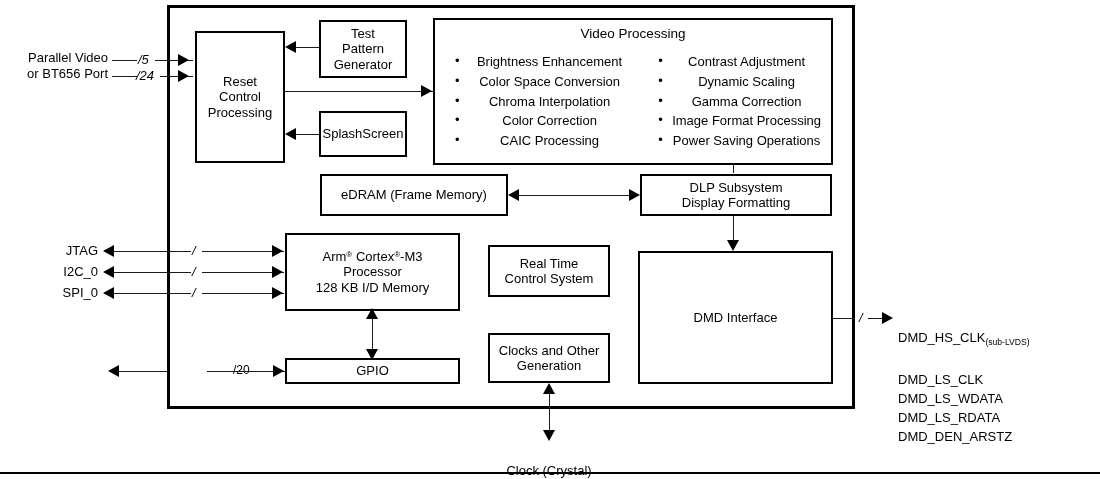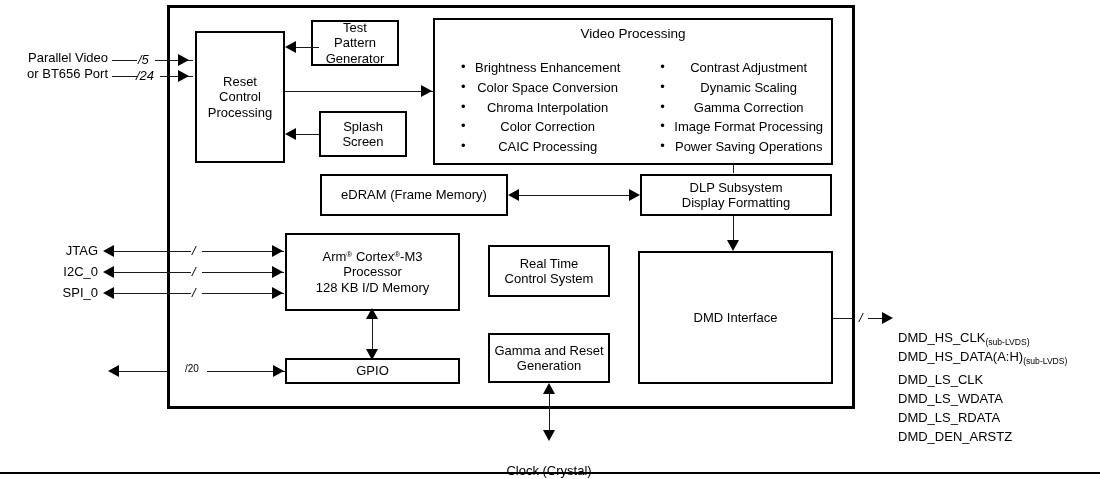--- a/index.html
+++ b/index.html
@@ -21,25 +21,25 @@
   .v{position:absolute;width:0;border-left:1.6px solid #1a1a1a;}
 
   
   .ar{position:absolute;width:0;height:0;}
   .ar.right{border-top:6px solid transparent;border-bottom:6px solid transparent;border-left:11px solid #000;}
   .ar.left{border-top:6px solid transparent;border-bottom:6px solid transparent;border-right:11px solid #000;}
   .ar.down{border-left:6px solid transparent;border-right:6px solid transparent;border-top:11px solid #000;}
   .ar.up{border-left:6px solid transparent;border-right:6px solid transparent;border-bottom:11px solid #000;}
 
   .slash{position:absolute;font-size:13px;font-style:italic;}
-  .bus{position:absolute;font-size:10px;}
+  .bus{position:absolute;font-size:12px;margin-left:48px;}
 
   .vp-title{position:absolute;left:0;right:0;top:6px;text-align:center;font-size:13.5px;}
   .vp-cols{position:absolute;top:28px;left:14px;right:6px;display:flex;gap:18px;}
-  .vp-cols ul{list-style:none;margin:10px;padding:0;}
+  .vp-cols ul{list-style:none;margin:4px;padding:0;}
   .vp-cols li{font-size:13px;line-height:1.52;position:relative;padding-left:16px;white-space:nowrap;}
   .vp-cols li:before{content:"\2022";position:absolute;left:2px;top:-1px;font-size:13px;}
   .col-a{width:196px;}
 
   .bottomrule{position:absolute;left:0;right:0;height:0;border-top:2px solid #000;}
 
   sub{font-size:.66em;vertical-align:baseline;position:relative;top:.32em;}
   sup{font-size:.62em;vertical-align:baseline;position:relative;top:-.45em;}
 </style>
 </head>
@@ -63,30 +63,30 @@
   <div class="slash" style="left:136px;top:68px;">/24</div>
   <div class="h" style="left:160px;top:76px;width:33px;"></div>
   <div class="ar right" style="left:178px;top:70px;"></div>
 
   <div class="box" style="left:195px;top:31px;width:90px;height:132px;font-size:13px;flex-direction:column;">
     <div>Reset</div>
     <div>Control</div>
     <div>Processing</div>
   </div>
 
-  <div class="box" style="left:311px;top:20px;width:88px;height:46px;font-size:13px;flex-direction:column;">
+  <div class="box" style="left:319px;top:20px;width:88px;height:58px;font-size:13px;flex-direction:column;">
     <div>Test</div>
     <div>Pattern</div>
     <div>Generator</div>
   </div>
 
   <div class="h" style="left:287px;top:47px;width:32px;"></div>
   <div class="ar left" style="left:285px;top:41px;"></div>
 
-  <div class="box" style="left:319px;top:111px;width:88px;height:46px;font-size:13px;flex-direction:column;">
+  <div class="box" style="left:319px;top:111px;width:88px;height:46px;font-size:13px;flex-direction:row;">
     <div>Splash</div>
     <div>Screen</div>
   </div>
 
   <div class="h" style="left:287px;top:134px;width:32px;"></div>
   <div class="ar left" style="left:285px;top:128px;"></div>
 
   <div class="h" style="left:285px;top:91px;width:148px;"></div>
   <div class="ar right" style="left:421px;top:85px;"></div>
 
@@ -170,21 +170,21 @@
   </div>
 
 
   <div class="h" style="left:118px;top:371px;width:50px;"></div>
   <div class="bus" style="left:185px;top:363px;">/20</div>
   <div class="h" style="left:207px;top:371px;width:78px;"></div>
   <div class="ar left" style="left:108px;top:365px;"></div>
   <div class="ar right" style="left:273px;top:365px;"></div>
 
   <div class="box" style="left:488px;top:333px;width:122px;height:50px;font-size:13px;flex-direction:column;">
-    <div>Gamma and Reset</div>
+    <div>Clocks and Other</div>
     <div>Generation</div>
   </div>
 
   <div class="v" style="left:549px;top:386px;height:49px;"></div>
   <div class="ar up" style="left:543px;top:383px;"></div>
   <div class="ar down" style="left:543px;top:430px;"></div>
 
   <div class="lbl c" style="left:469px;top:443px;width:160px;font-size:13px;margin-top:20px;">
     <div>Clock (Crystal)</div>
     <div>Reset Control</div>
@@ -195,23 +195,20 @@
   </div>
 
   <div class="h" style="left:833px;top:318px;width:22px;"></div>
   <div class="slash" style="left:859px;top:310px;">/</div>
   <div class="h" style="left:868px;top:318px;width:20px;"></div>
   <div class="ar right" style="left:882px;top:312px;"></div>
 
   <div class="lbl l" style="left:898px;top:285px;font-size:13px;">
     <span>DMD_HS_CLK</span><sub>(sub-LVDS)</sub>
   </div>
-  <div class="lbl l" style="left:898px;top:304px;font-size:13px;">
-    <span>DMD_HS_DATA(A:H)</span><sub>(sub-LVDS)</sub>
-  </div>
   <div class="lbl l" style="left:898px;top:327px;font-size:13px;">DMD_LS_CLK</div>
   <div class="lbl l" style="left:898px;top:346px;font-size:13px;">DMD_LS_WDATA</div>
   <div class="lbl l" style="left:898px;top:365px;font-size:13px;">DMD_LS_RDATA</div>
   <div class="lbl l" style="left:898px;top:384px;font-size:13px;">DMD_DEN_ARSTZ</div>
 
   <div class="bottomrule" style="top:472px;"></div>
 
 </div>
 
 </body></html>

